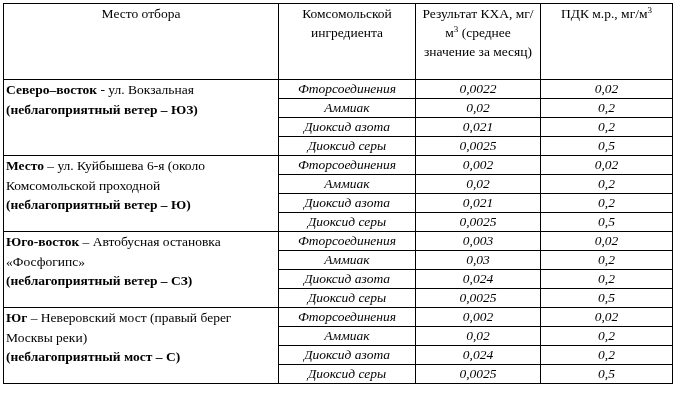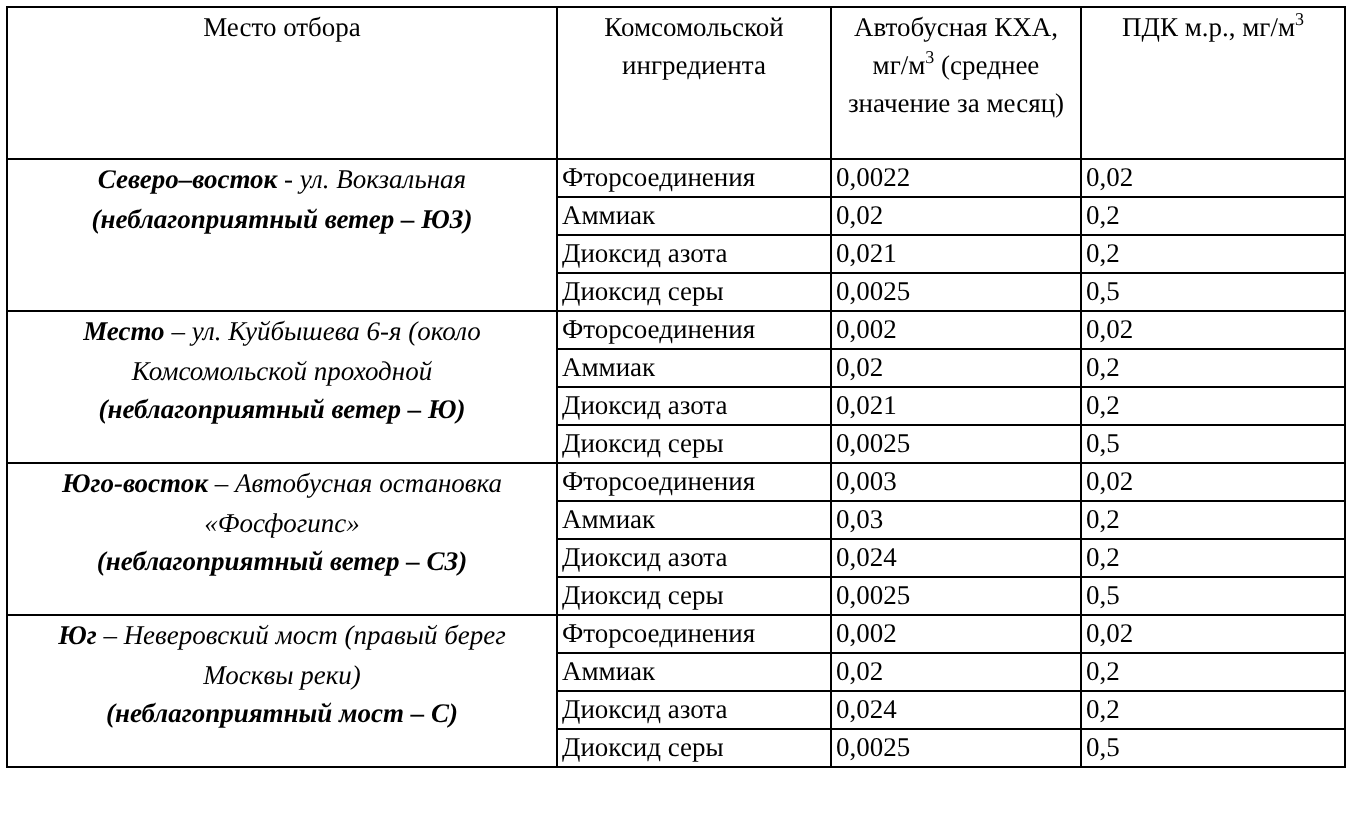--- a/index.html
+++ b/index.html
@@ -33,30 +33,30 @@
   }
   th.hdr {
     vertical-align: top;
     text-align: center;
     line-height: 19px;
     padding-top: 2px;
     height: 76px;
   }
   td.loc {
     vertical-align: top;
-    text-align: center;
+    text-align: left;
     line-height: 19.5px;
     padding: 0 3px 0 4px;
-    font-style: italic;
   }
   td.val {
-    text-align: left;
+    text-align: center;
     vertical-align: middle;
     height: 19px;
     line-height: 18px;
+    font-style: italic;
   }
   .b { font-weight: bold; }
   sup {
     font-size: 9px;
     line-height: 0;
   }
   .col1 { width: 275px; }
   .col2 { width: 137px; }
   .col3 { width: 125px; }
   .col4 { width: 132px; }
@@ -69,21 +69,21 @@
     <colgroup>
       <col class="col1">
         <col class="col2">
         <col class="col3">
         <col class="col4">
     </colgroup>
     <tbody>
         <tr>
       <th class="hdr">Место отбора</th>
       <th class="hdr">Комсомольской ингредиента</th>
-      <th class="hdr"><span>Автобусная КХА, мг/м</span><sup>3</sup><span> (среднее значение за месяц)</span></th>
+      <th class="hdr"><span>Результат КХА, мг/м</span><sup>3</sup><span> (среднее значение за месяц)</span></th>
       <th class="hdr"><span>ПДК м.р., мг/м</span><sup>3</sup></th>
     </tr>
 
     <tr>
       <td class="loc" rowspan="4">
         <span class="b">Северо–восток</span><span> - ул. Вокзальная</span>
         <div class="b">(неблагоприятный ветер – ЮЗ)</div>
       </td>
       <td class="val">Фторсоединения</td>
       <td class="val">0,0022</td>

